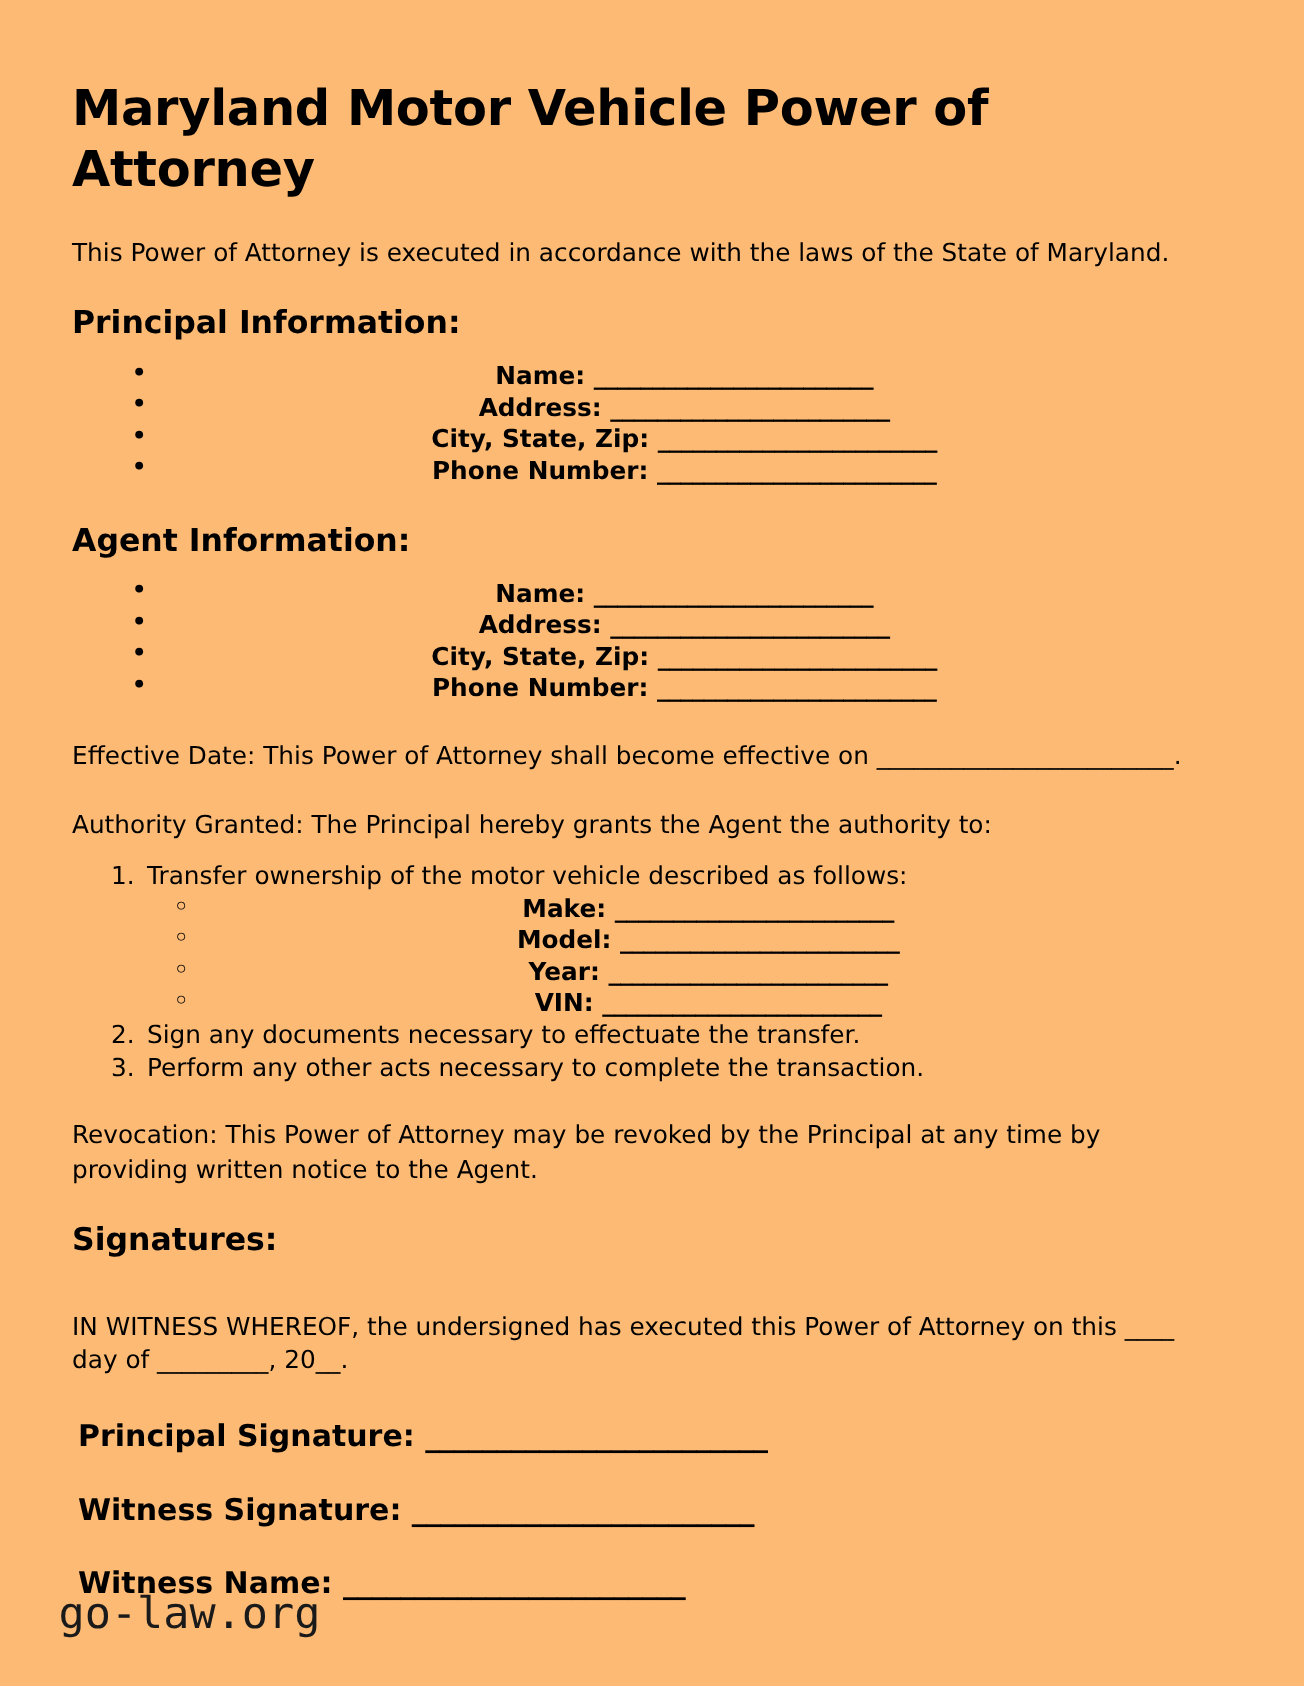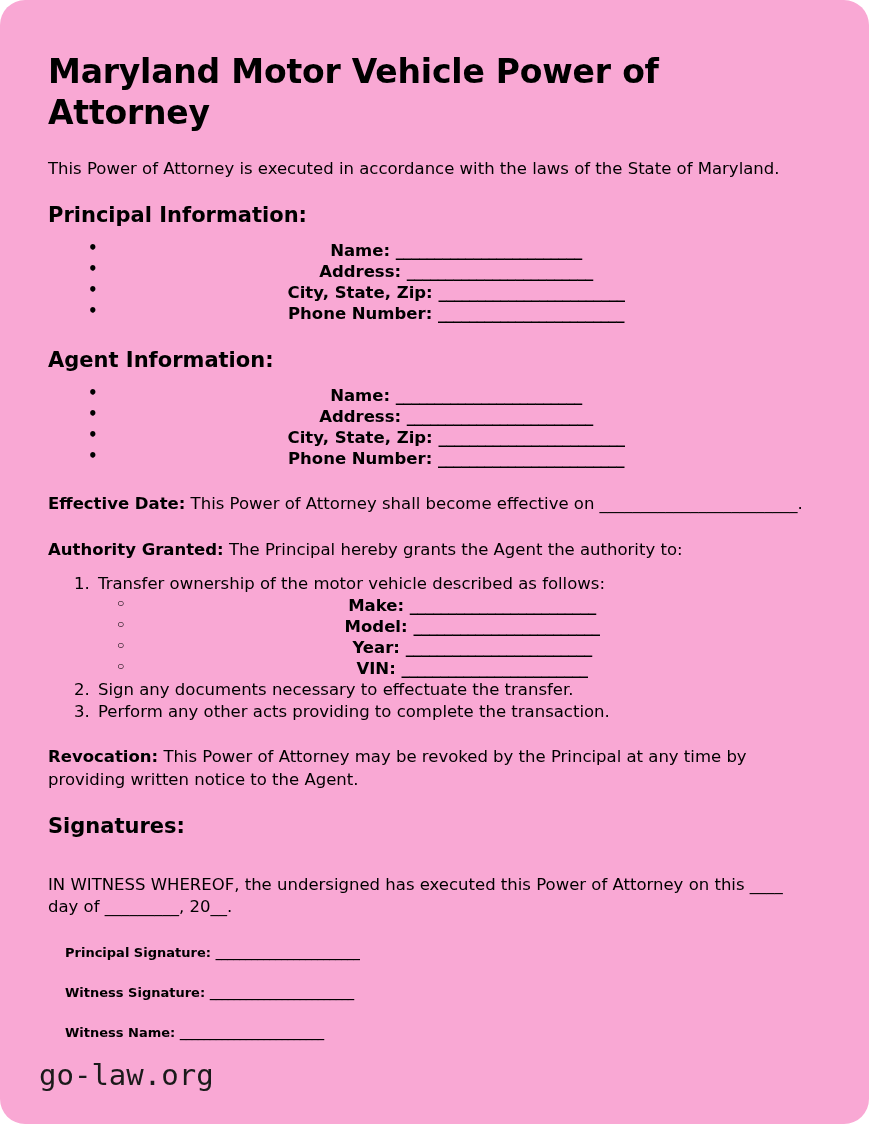--- a/index.html
+++ b/index.html
@@ -14,23 +14,22 @@
     font-family: "DejaVu Sans", sans-serif;
     color: #000000;
     -webkit-font-smoothing: antialiased;
   }
   .page {
     position: absolute;
     left: 0;
     top: 0;
     width: 869px;
     height: 1124px;
-    background: #f9a8d4;
+    background: #fdba74;
     overflow: hidden;
-    border-radius: 25px;
   }
   .content {
     position: absolute;
     left: 48px;
     top: 52px;
     width: 760px;
   }
 
   h1.doc-title {
     font-family: "DejaVu Sans", sans-serif;
@@ -125,31 +124,31 @@
   }
   ul.vehicle-list > li::before {
     content: "\25E6";
     position: absolute;
     left: 0;
     top: 0;
     font-size: 15px;
   }
 
   .sig-line {
-    font-size: 13px;
-    font-weight: bold;
-    margin: 25px 0 0 17px;
+    font-size: 20px;
+    font-weight: bold;
+    margin: 25px 0 0 4px;
     white-space: nowrap;
   }
   .sig-line.first {
     margin-top: 27px;
   }
 
   .lead-in {
-    font-weight: bold;
+    font-weight: normal;
   }
 
   .footer-mark {
     position: absolute;
     left: 39px;
     top: 1058px;
     font-family: "DejaVu Sans Mono", monospace;
     font-size: 29px;
     letter-spacing: 0px;
     color: #1a1a1a;
@@ -189,21 +188,21 @@
       <li>
         <span>Transfer ownership of the motor vehicle described as follows:</span>
         <ul class="vehicle-list">
           <li><span>Make:</span> <span class="blank">________________________</span></li>
           <li><span>Model:</span> <span class="blank">________________________</span></li>
           <li><span>Year:</span> <span class="blank">________________________</span></li>
           <li><span>VIN:</span> <span class="blank">________________________</span></li>
         </ul>
       </li>
       <li><span>Sign any documents necessary to effectuate the transfer.</span></li>
-      <li><span>Perform any other acts providing to complete the transaction.</span></li>
+      <li><span>Perform any other acts necessary to complete the transaction.</span></li>
     </ol>
 
     <p class="para"><span class="lead-in">Revocation:</span><span> This Power of Attorney may be revoked by the Principal at any time by providing written notice to the Agent.</span></p>
 
     <div class="section-head">Signatures:</div>
 
     <p class="para tight">IN WITNESS WHEREOF, the undersigned has executed this Power of Attorney on this ____ day of _________, 20__.</p>
 
     <div class="sig-line first"><span>Principal Signature:</span> <span class="blank">________________________</span></div>
     <div class="sig-line"><span>Witness Signature:</span> <span class="blank">________________________</span></div>

